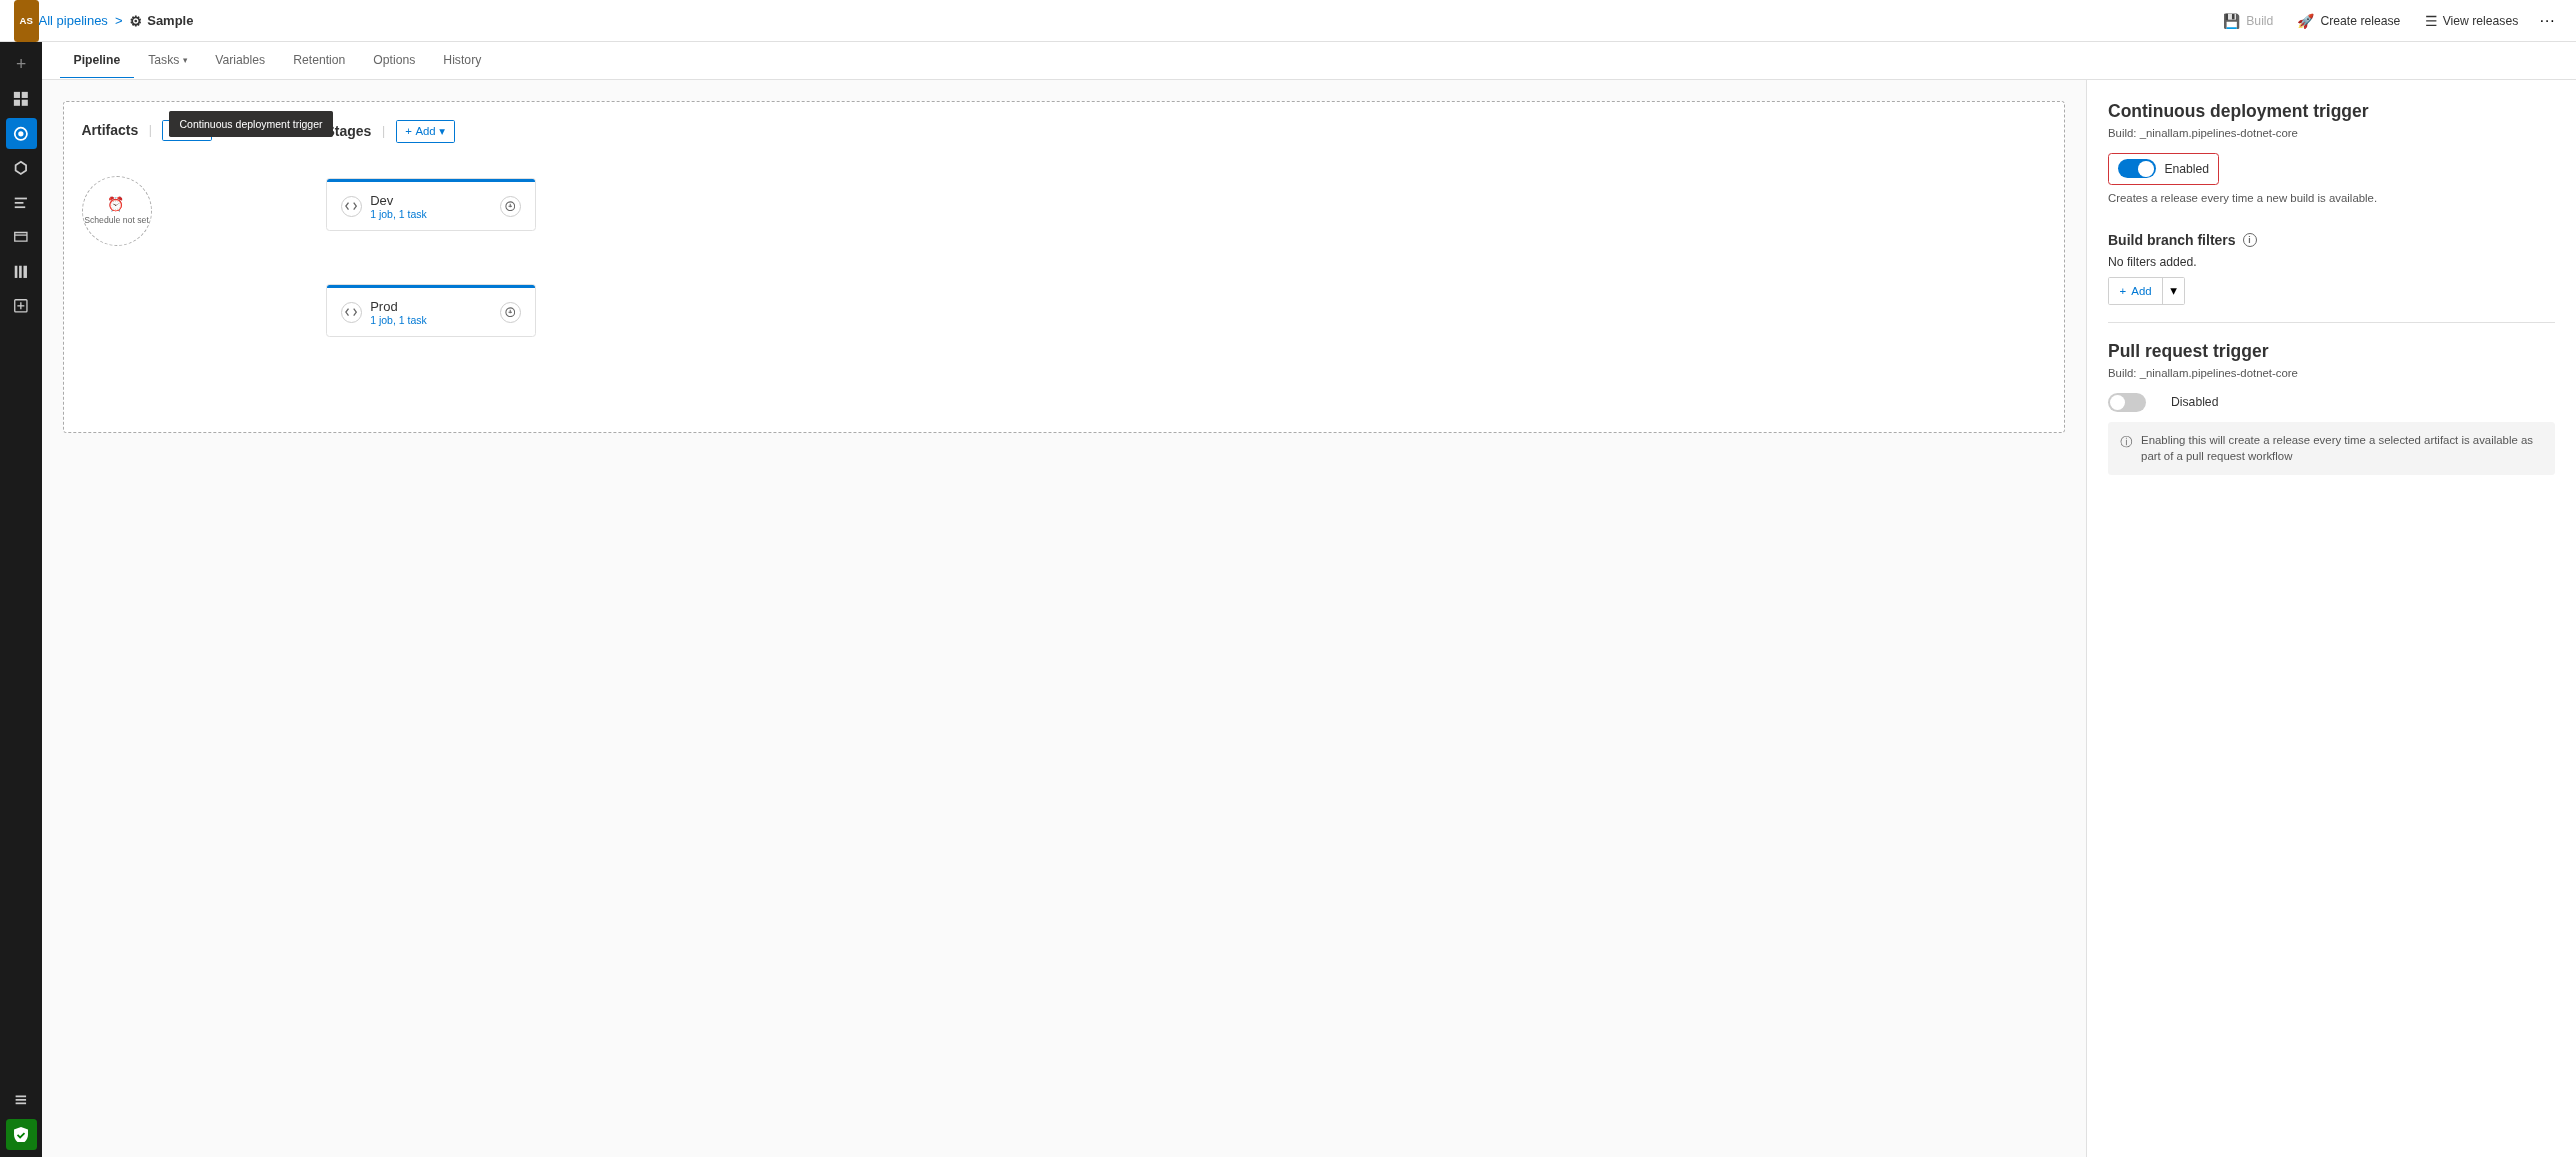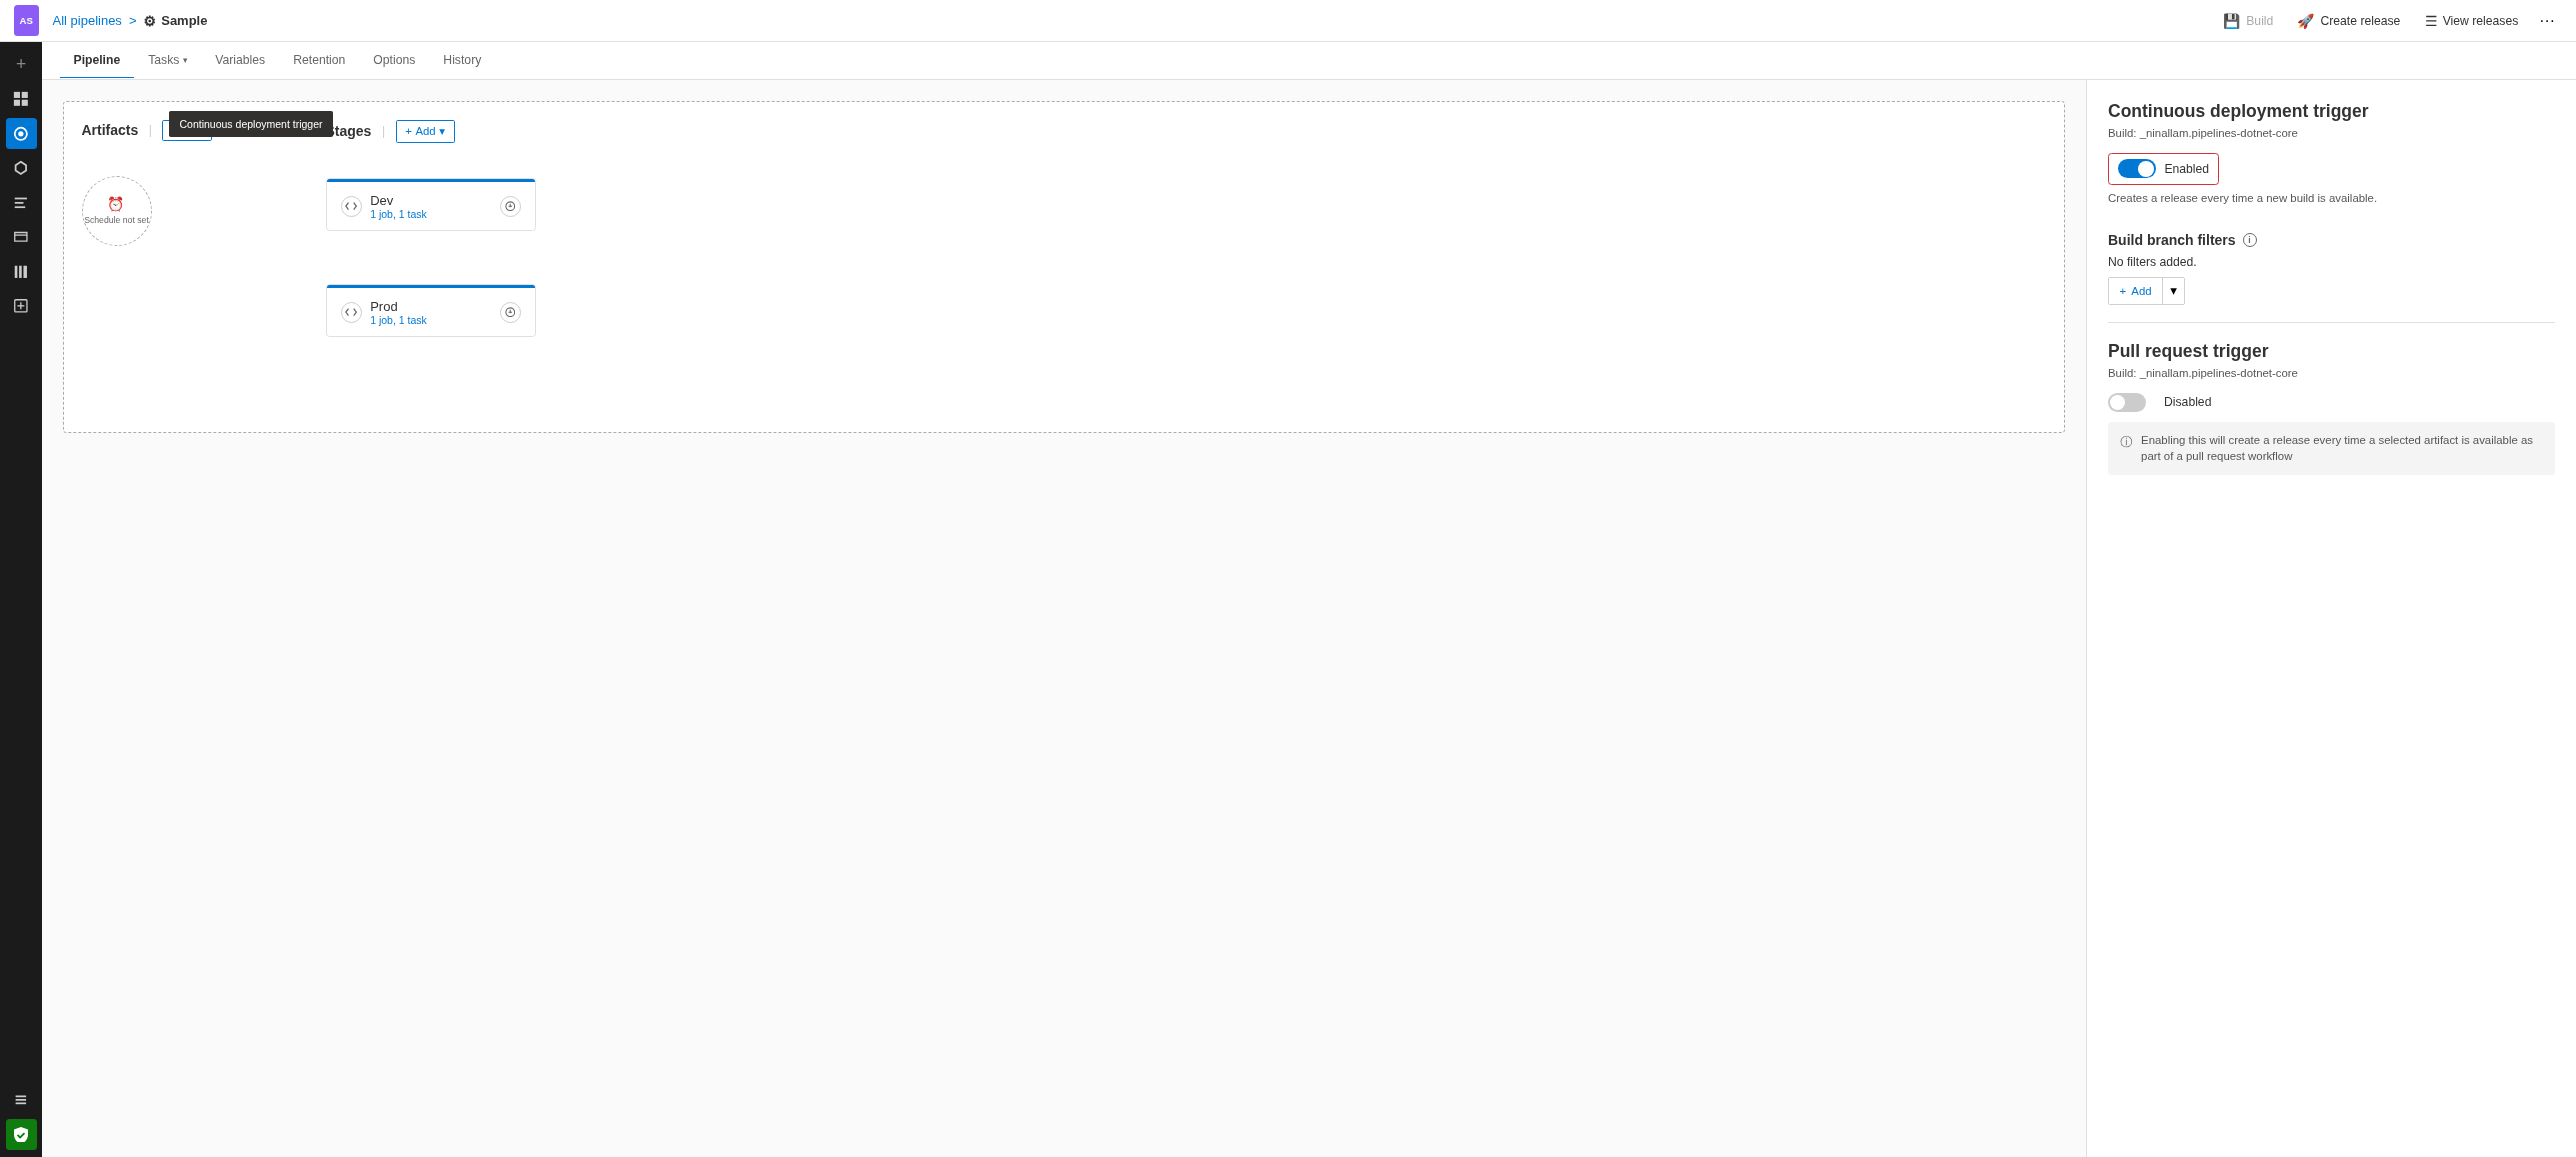--- a/index.html
+++ b/index.html
@@ -5,23 +5,23 @@
     * { box-sizing: border-box; margin: 0; padding: 0; }
     body { font-family: 'Segoe UI', sans-serif; background: #fff; color: #333; font-size: 12.2px; }
 
     
     .topbar {
       display: flex; align-items: center; height: 42px;
       padding: 0 14px; border-bottom: 0.9px solid #e0e0e0;
       background: #fff;
     }
     .topbar-avatar {
-      width: 24.5px; height: 31px; border-radius: 3.5px;
-      background: #8b5cf6; color: #fff; display: flex; align-items: center;
-      justify-content: center; font-size: 9.6px; font-weight: 600; margin-right: 14px;
+      width: 24.5px; height: 42px; border-radius: 3.5px;
+      background: #a16207; color: #fff; display: flex; align-items: center;
+      justify-content: center; font-size: 9.6px; font-weight: 600; 
     }
     .breadcrumb {
       display: flex; align-items: center; gap: 7px; font-size: 13px; color: #0078d4;
     }
     .breadcrumb .current { color: #333; font-weight: 600; display: flex; align-items: center; gap: 5.2px; }
     .breadcrumb .pipeline-icon { font-size: 14px; }
     .topbar-actions {
       margin-left: auto; display: flex; align-items: center; gap: 3.5px;
     }
     .topbar-btn {
@@ -186,21 +186,21 @@
       padding: 5.2px 7px; border-left: 0.9px solid #d0d0d0; cursor: pointer;
       background: #fff; border-top: none; border-right: none; border-bottom: none;
     }
 
     .divider { border: none; border-top: 0.9px solid #e0e0e0; margin: 17.5px 0; }
 
     .pr-trigger-title { font-size: 17.5px; font-weight: 600; color: #333; margin-bottom: 5.2px; }
     .pr-subtitle { font-size: 11.4px; color: #555; margin-bottom: 14px; }
 
     .disabled-toggle-row {
-      display: flex; align-items: center; gap: 18px; margin-bottom: 10.5px;
+      display: flex; align-items: center; gap: 25px; margin-bottom: 10.5px;
     }
 
     .info-box {
       background: #f4f4f4; border-radius: 3.5px; padding: 10.5px 12.2px;
       display: flex; gap: 8.7px; align-items: flex-start;
     }
     .info-box-icon { font-size: 12.2px; color: #666; flex-shrink: 0; margin-top: 0.9px; }
     .info-box-text { font-size: 11.4px; color: #555; line-height: 1.4; }
   </style>
 </head>

